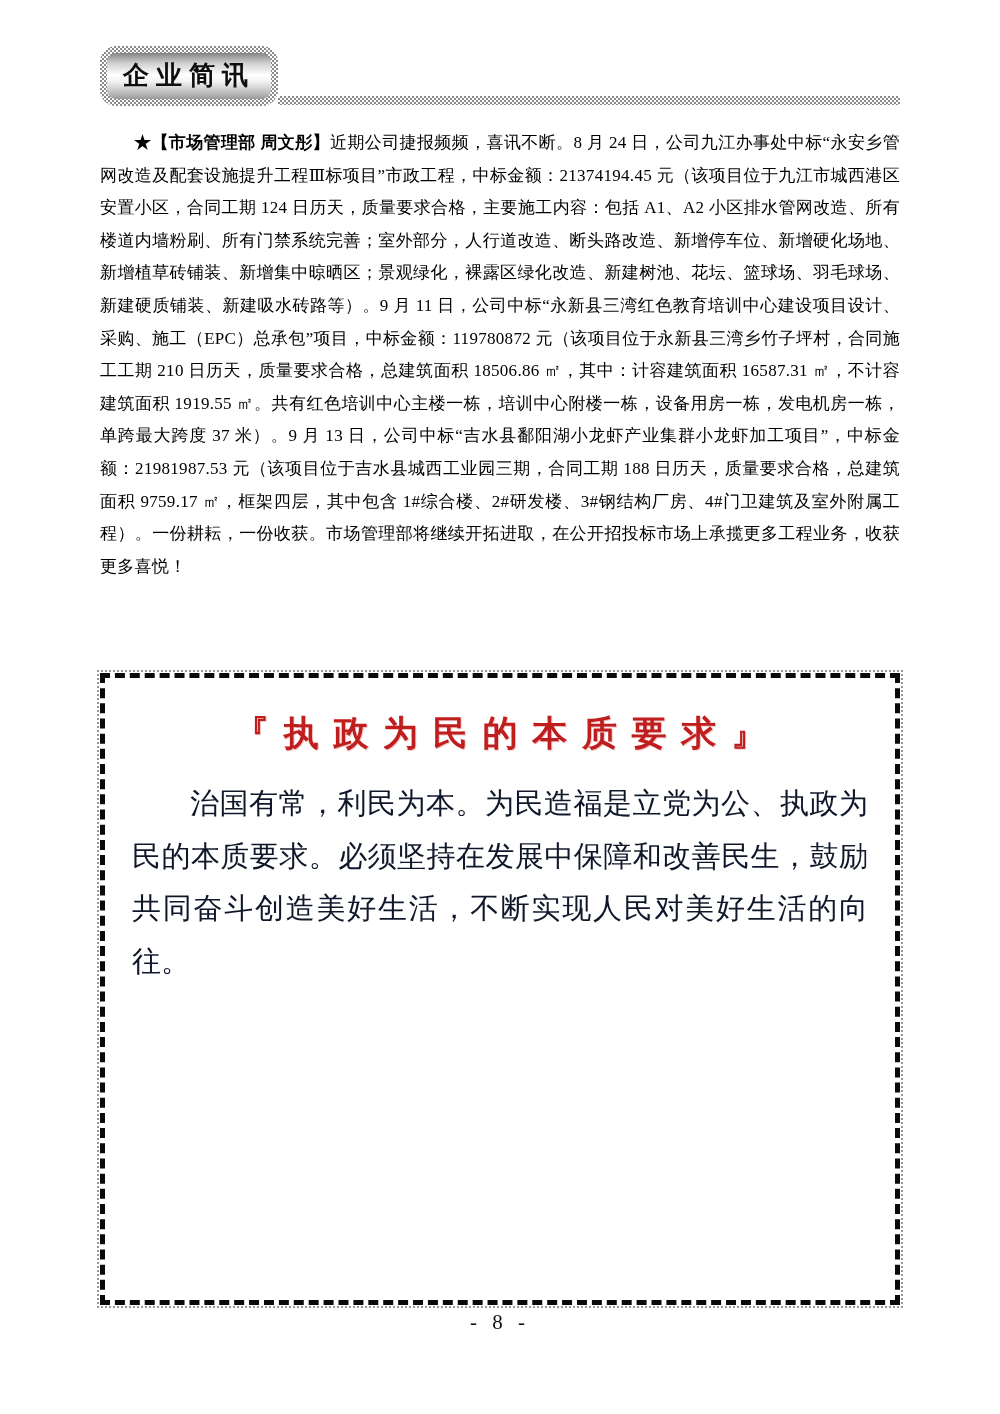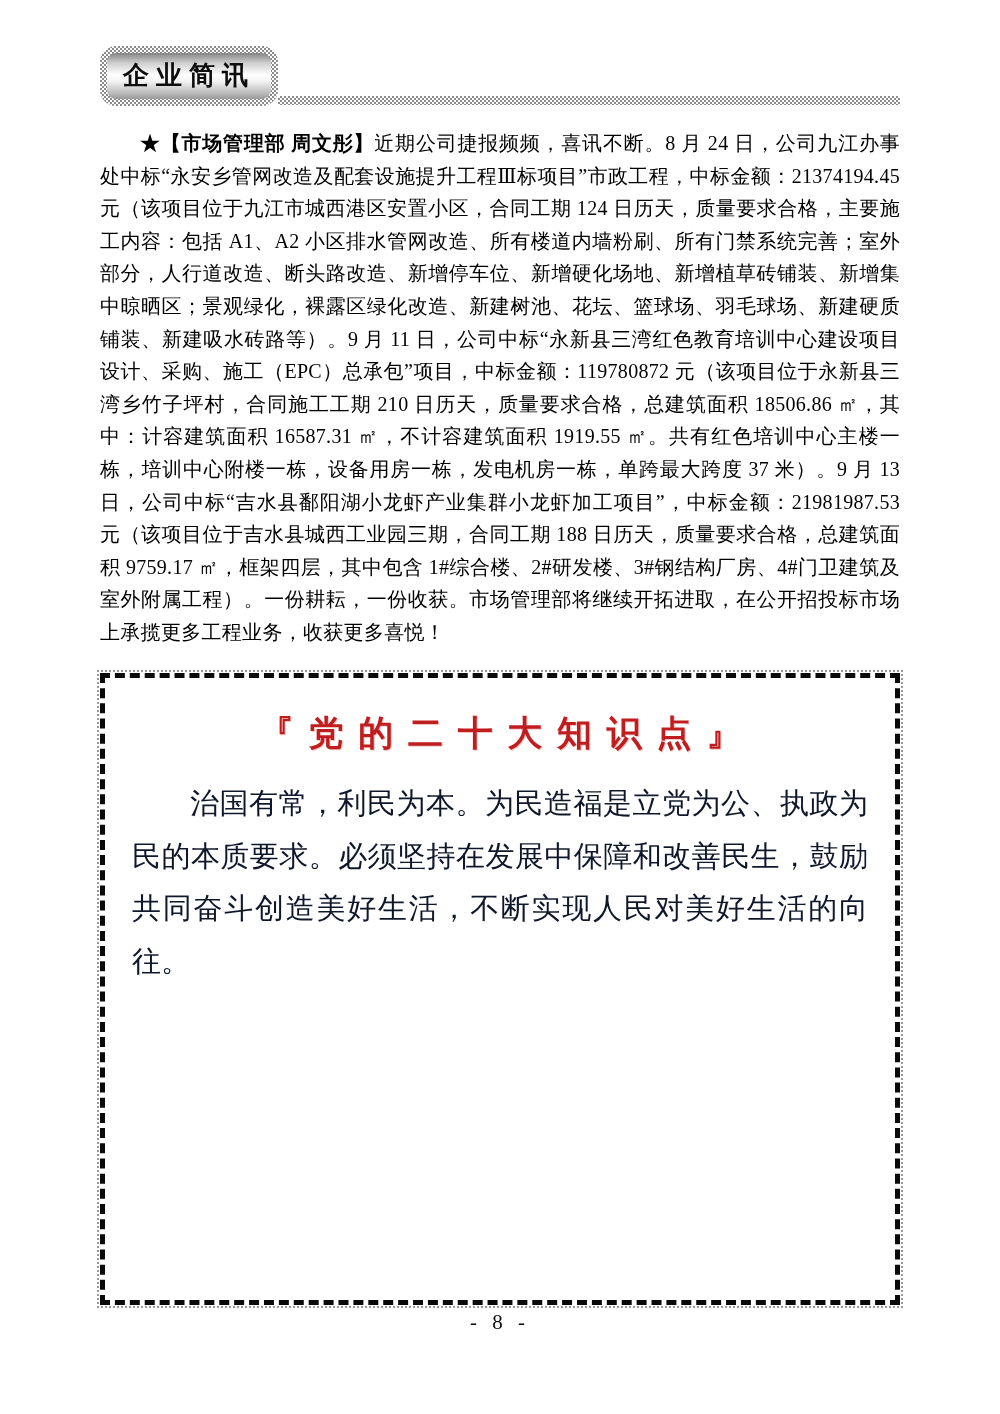--- a/index.html
+++ b/index.html
@@ -55,21 +55,21 @@
     flex: 1;
     height: 9px;
     margin-bottom: 1px;
   }
 
   .article {
     position: absolute;
     left: 100px;
     top: 127px;
     width: 800px;
-    font-size: 20px;
+    font-size: 17px;
     line-height: 32.6px;
     text-align: justify;
     text-indent: 2em;
     letter-spacing: 0.3px;
   }
   .article .lead { font-weight: bold; }
 
   .knowledge-box {
     position: absolute;
     left: 100px;
@@ -123,19 +123,19 @@
       <div class="badge-inner">
         <span class="badge-label">企业简讯</span>
       </div>
     </div>
     <div class="header-rule checker"></div>
   </div>
 
   <p class="article"><span class="lead">★【市场管理部 周文彤】</span><span>近期公司捷报频频，喜讯不断。8 月 24 日，公司九江办事处中标“永安乡管网改造及配套设施提升工程Ⅲ标项目”市政工程，中标金额：21374194.45 元（该项目位于九江市城西港区安置小区，合同工期 124 日历天，质量要求合格，主要施工内容：包括 A1、A2 小区排水管网改造、所有楼道内墙粉刷、所有门禁系统完善；室外部分，人行道改造、断头路改造、新增停车位、新增硬化场地、新增植草砖铺装、新增集中晾晒区；景观绿化，裸露区绿化改造、新建树池、花坛、篮球场、羽毛球场、新建硬质铺装、新建吸水砖路等）。9 月 11 日，公司中标“永新县三湾红色教育培训中心建设项目设计、采购、施工（EPC）总承包”项目，中标金额：119780872 元（该项目位于永新县三湾乡竹子坪村，合同施工工期 210 日历天，质量要求合格，总建筑面积 18506.86 ㎡，其中：计容建筑面积 16587.31 ㎡，不计容建筑面积 1919.55 ㎡。共有红色培训中心主楼一栋，培训中心附楼一栋，设备用房一栋，发电机房一栋，单跨最大跨度 37 米）。9 月 13 日，公司中标“吉水县鄱阳湖小龙虾产业集群小龙虾加工项目”，中标金额：21981987.53 元（该项目位于吉水县城西工业园三期，合同工期 188 日历天，质量要求合格，总建筑面积 9759.17 ㎡，框架四层，其中包含 1#综合楼、2#研发楼、3#钢结构厂房、4#门卫建筑及室外附属工程）。一份耕耘，一份收获。市场管理部将继续开拓进取，在公开招投标市场上承揽更多工程业务，收获更多喜悦！</span></p>
 
   <div class="knowledge-box">
-    <div class="knowledge-title">『党的二十大知识点』</div>
+    <div class="knowledge-title">『执政为民的本质要求』</div>
     <p class="knowledge-para">治国有常，利民为本。为民造福是立党为公、执政为民的本质要求。必须坚持在发展中保障和改善民生，鼓励共同奋斗创造美好生活，不断实现人民对美好生活的向往。</p>
   </div>
 
   <div class="footer">- 8 -</div>
 
 </div>
 
 </body></html>

